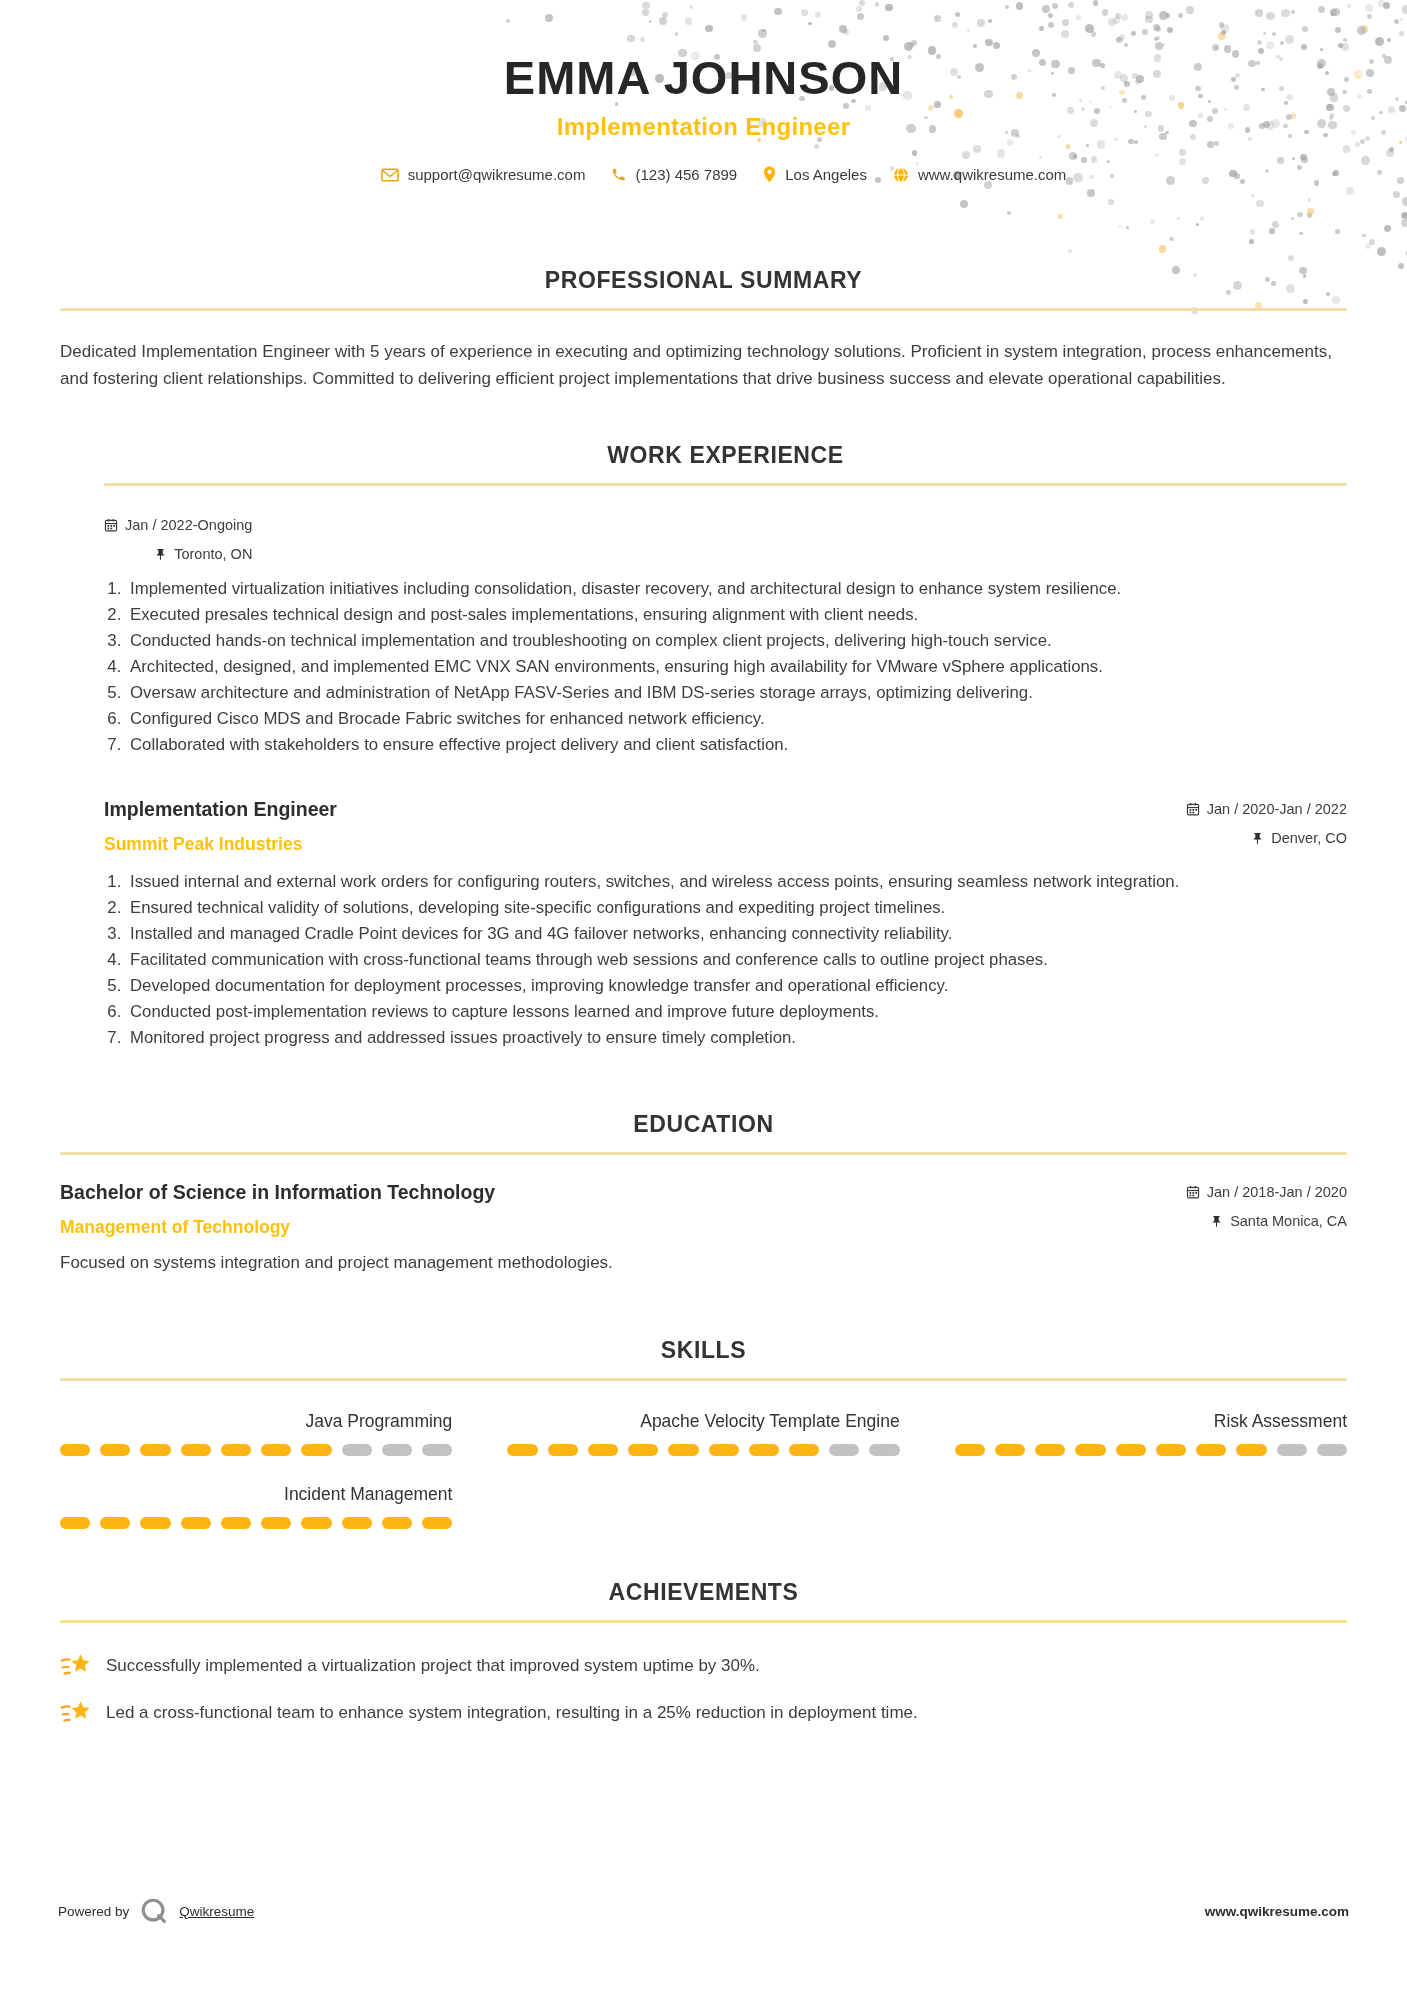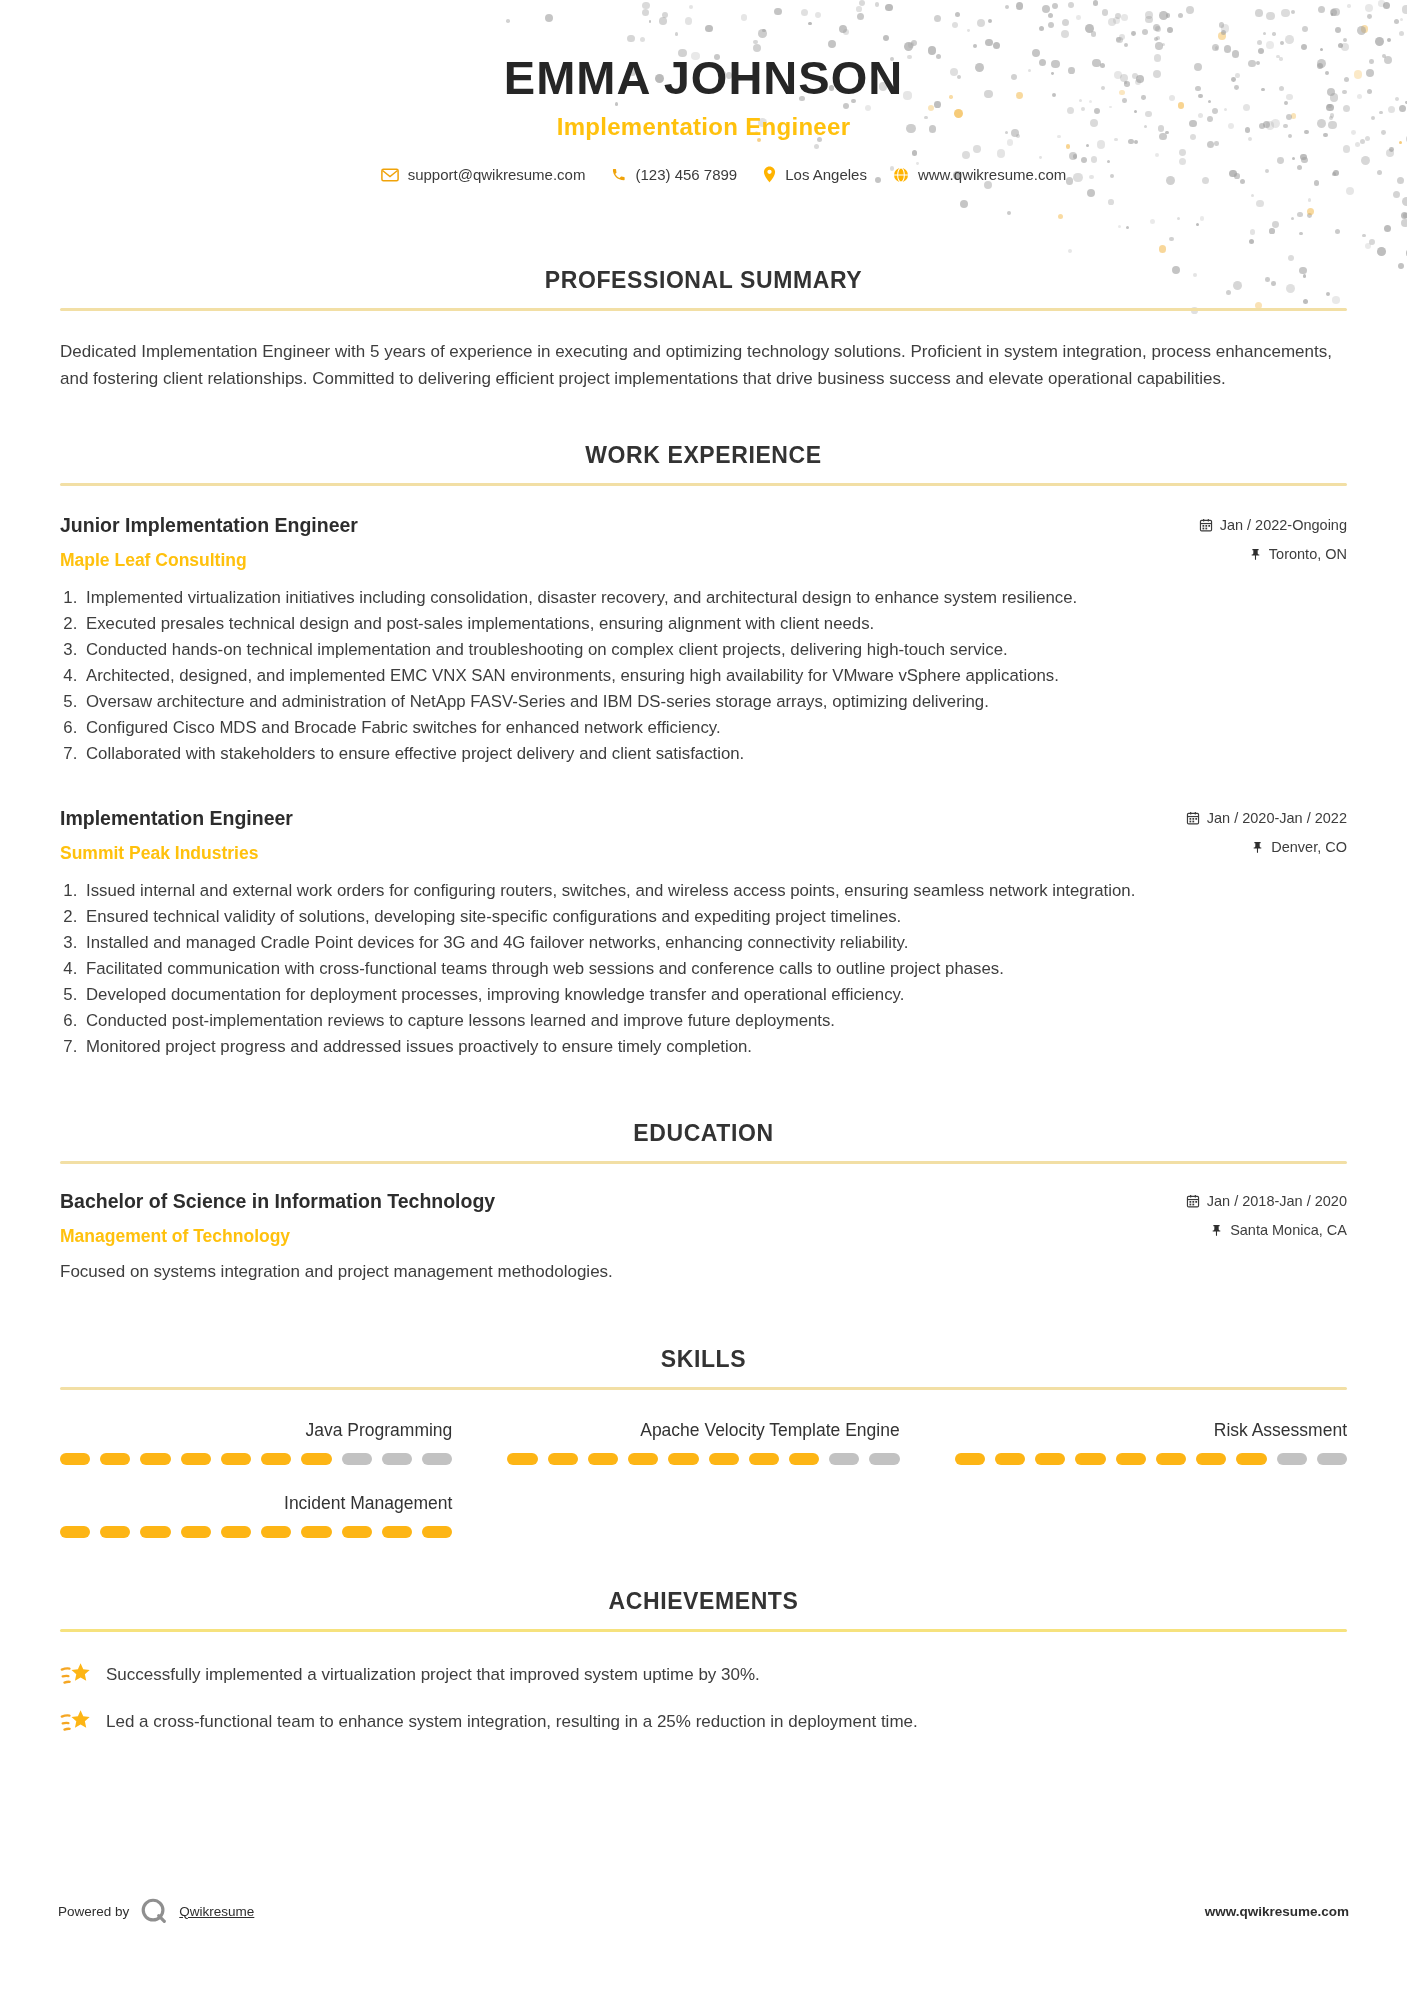--- a/index.html
+++ b/index.html
@@ -44,21 +44,21 @@
   
   .ach-list{margin-top:28px; display:flex; flex-direction:column; gap:17px;}
   .ach-item{display:flex; align-items:center; gap:12px; font-size:17px; color:#3e3e3e;}
   
   .footer{position:absolute; left:0; top:1896px; width:100%; box-sizing:border-box;
     padding:0 58px; display:flex; justify-content:space-between; align-items:center; z-index:5;}
   .footer .f-left{display:flex; align-items:center; gap:10px; font-size:13.5px; color:#2e2e2e;}
   .footer .f-brand{text-decoration:underline; color:#2e2e2e; font-weight:400; cursor:pointer;}
   .footer .f-site{font-size:13.5px; color:#2e2e2e; font-weight:700;}
   .mt-summary{margin-top:84px;}
-  .mt-work{margin-top:50px;}
+  .mt-work{margin-top:50px;margin-left:44px;}
   .mt-job1{margin-top:28px;}
   .mt-job2{margin-top:40px;}
   .mt-edu{margin-top:60px;}
   .mt-edu-body{margin-top:26px;}
   .mt-skills{margin-top:64px;}
   .mt-ach{margin-top:50px;}
   svg{display:block;}
 </style>
 </head>
 <body>
@@ -496,24 +496,20 @@
     <div class="divider"></div>
     <div class="summary-text">Dedicated Implementation Engineer with 5 years of experience in executing and optimizing technology solutions. Proficient in system integration, process enhancements, and fostering client relationships. Committed to delivering efficient project implementations that drive business success and elevate operational capabilities.</div>
   </div>
 
   <div class="section mt-work">
     <div class="sec-head">WORK EXPERIENCE</div>
     <div class="divider"></div>
 
     <div class="mt-job1">
       <div class="entry-head">
-        <div class="entry-left">
-          <div class="e-title">Junior Implementation Engineer</div>
-          <div class="e-org">Maple Leaf Consulting</div>
-        </div>
         <div class="entry-right">
           <span class="meta">
             <span>
               <svg width="14" height="14" viewBox="0 0 24 24">
                   <rect x="2.5" y="4" width="19" height="18" rx="2" fill="none" stroke="#3a3a3a" stroke-width="2"></rect>
                   <line x1="2.5" y1="9.5" x2="21.5" y2="9.5" stroke="#3a3a3a" stroke-width="2"></line>
                   <line x1="8" y1="1.5" x2="8" y2="6" stroke="#3a3a3a" stroke-width="2"></line>
                   <line x1="16" y1="1.5" x2="16" y2="6" stroke="#3a3a3a" stroke-width="2"></line>
                   <rect x="6" y="12" width="3" height="3" fill="#3a3a3a"></rect>
                   <rect x="11" y="12" width="3" height="3" fill="#3a3a3a"></rect>

